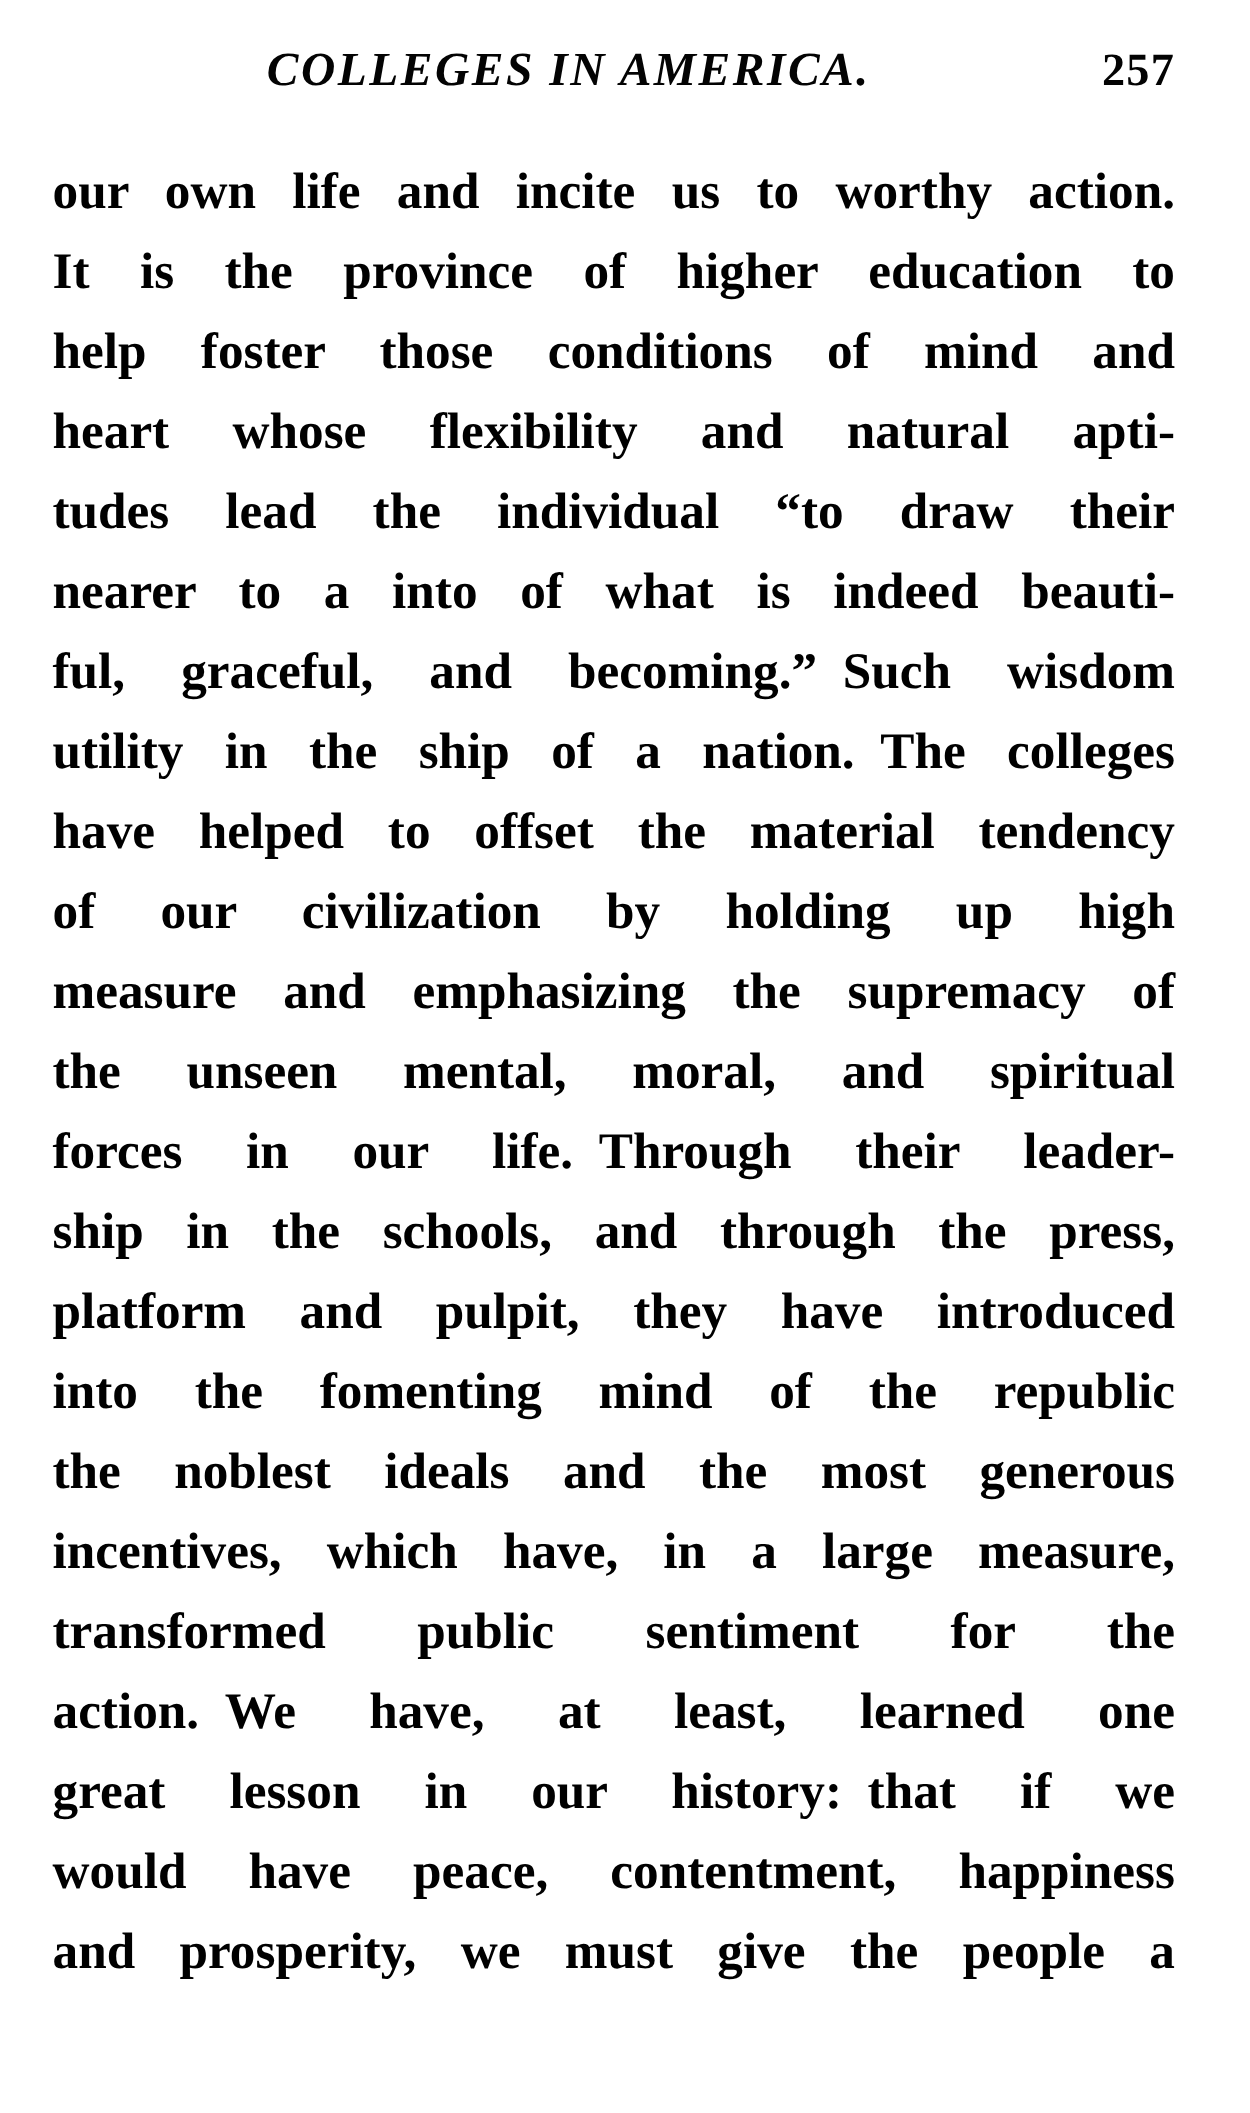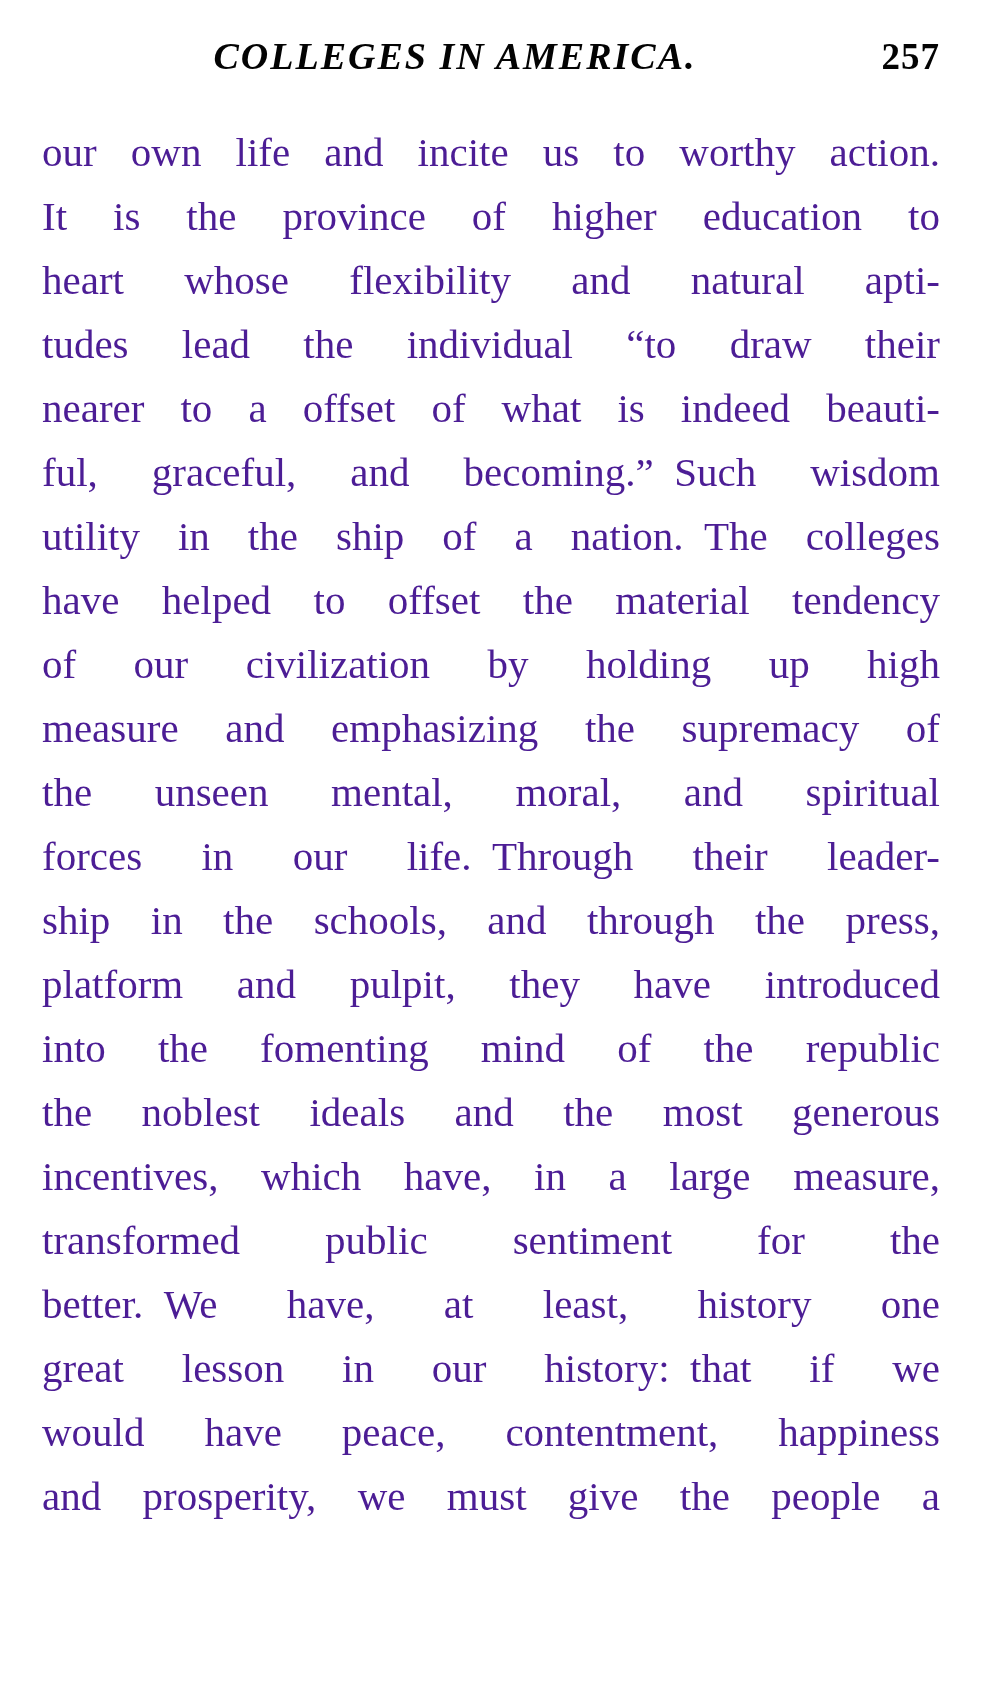--- a/index.html
+++ b/index.html
@@ -51,53 +51,54 @@
   }
   .body-text {
     position: absolute;
     top: 120px;
     left: 42px;
     width: 898px;
   }
   .text-line {
     font-size: 41px;
     line-height: 64px;
-    font-weight: normal;
+    font-weight: bold;
     word-spacing: -3px;
     text-align: justify;
     text-align-last: justify;
     white-space: normal;
-    color: #4c1d95;
+    color: #000000;
   }
 </style>
 </head>
 <body>
 
 <div class="page">
   <div class="running-header">
     <div class="header-title">COLLEGES IN AMERICA.</div>
     <div class="page-number">257</div>
   </div>
   <div class="body-text">
       <div class="text-line">our own life and incite us to worthy action.</div>
       <div class="text-line">It is the province of higher education to</div>
+      <div class="text-line">help foster those conditions of mind and</div>
       <div class="text-line">heart whose flexibility and natural apti-</div>
       <div class="text-line">tudes lead the individual “to draw their</div>
-      <div class="text-line">nearer to a offset of what is indeed beauti-</div>
+      <div class="text-line">nearer to a into of what is indeed beauti-</div>
       <div class="text-line">ful, graceful, and becoming.” Such wisdom</div>
       <div class="text-line">utility in the ship of a nation. The colleges</div>
       <div class="text-line">have helped to offset the material tendency</div>
       <div class="text-line">of our civilization by holding up high</div>
       <div class="text-line">measure and emphasizing the supremacy of</div>
       <div class="text-line">the unseen mental, moral, and spiritual</div>
       <div class="text-line">forces in our life. Through their leader-</div>
       <div class="text-line">ship in the schools, and through the press,</div>
       <div class="text-line">platform and pulpit, they have introduced</div>
       <div class="text-line">into the fomenting mind of the republic</div>
       <div class="text-line">the noblest ideals and the most generous</div>
       <div class="text-line">incentives, which have, in a large measure,</div>
       <div class="text-line">transformed public sentiment for the</div>
-      <div class="text-line">better. We have, at least, history one</div>
+      <div class="text-line">action. We have, at least, learned one</div>
       <div class="text-line">great lesson in our history: that if we</div>
       <div class="text-line">would have peace, contentment, happiness</div>
       <div class="text-line">and prosperity, we must give the people a</div>
     </div>
 </div>
 
 </body></html>

